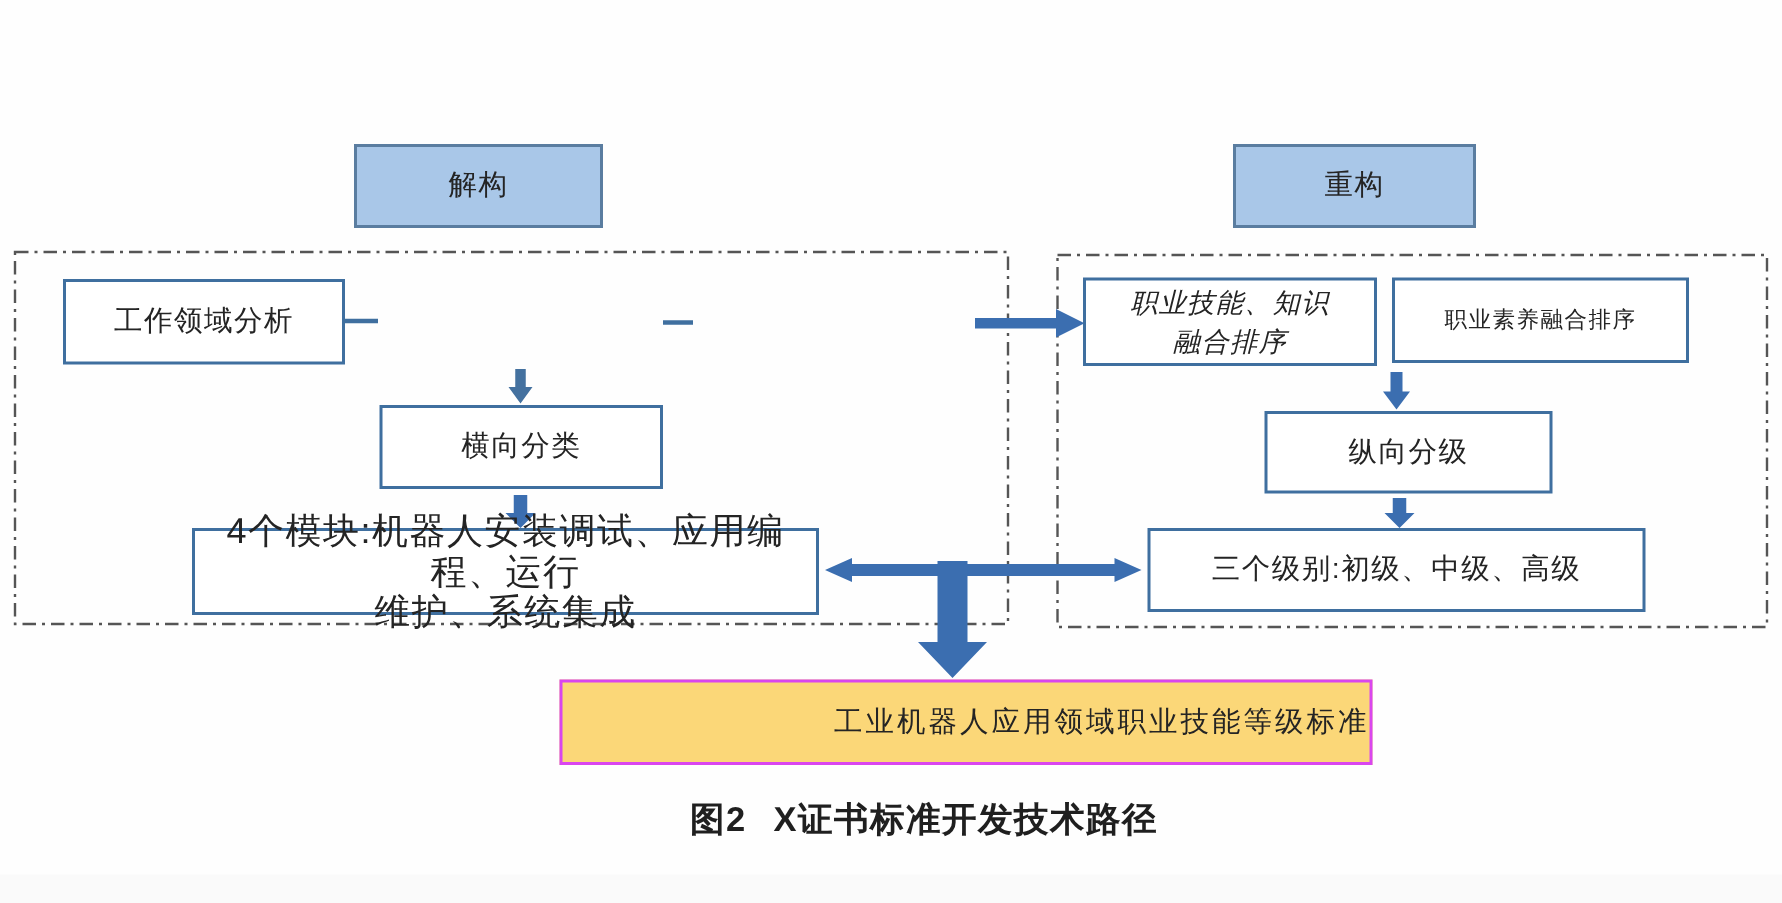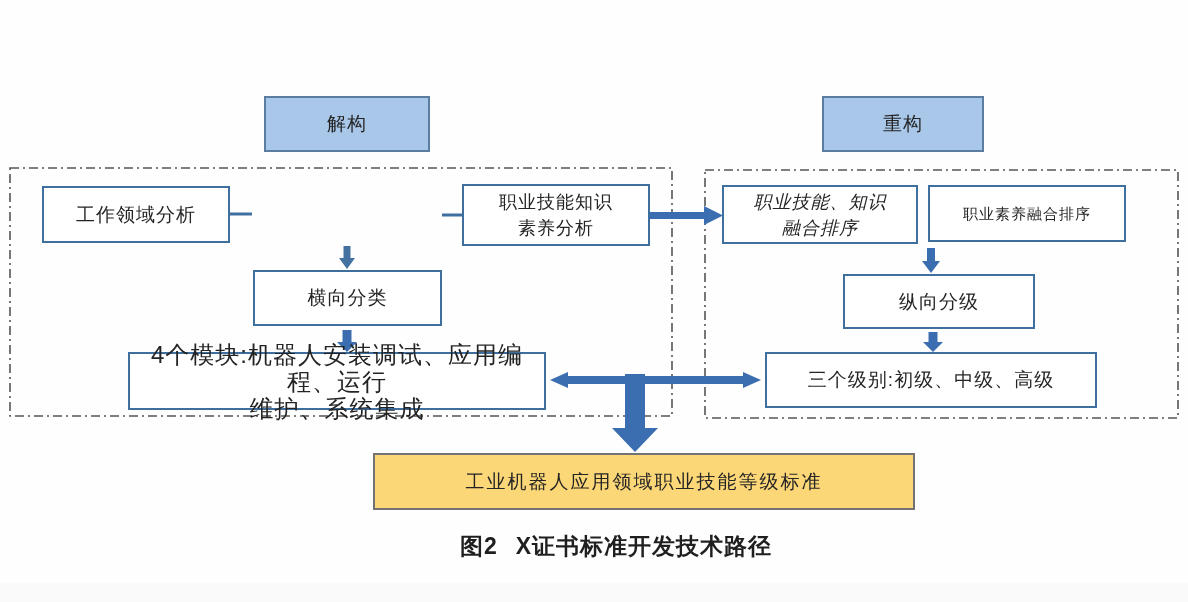--- a/index.html
+++ b/index.html
@@ -9,23 +9,23 @@
   }
   .svg-layer{position:absolute;left:0;top:0;width:1188px;height:602px;z-index:1;}
   .box{
     position:absolute;z-index:2;box-sizing:border-box;
     display:flex;align-items:center;justify-content:center;text-align:center;
     background:#ffffff;border:2px solid #3f6f9f;
     font-size:19px;line-height:26px;letter-spacing:1px;
   }
   .box .label{white-space:pre-line;}
   .header-box{background:#a9c7e8;border:2px solid #5a7da0;}
-  .highlight-box{background:#fbd778;border:2px solid #737373;}
+  .highlight-box{background:#fbd778;border:2px solid #d946ef;justify-content:flex-end;}
   
-  .hdr-left{left:264px;top:96px;width:166px;height:56px;}
+  .hdr-left{left:236px;top:96px;width:166px;height:56px;}
   .hdr-right{left:822px;top:96px;width:162px;height:56px;}
   .b-work{left:42px;top:186px;width:188px;height:57px;}
   .b-post{left:252px;top:187px;width:190px;height:57px;}
   .b-skill{left:462px;top:184px;width:188px;height:62px;font-size:18px;}
   .b-horiz{left:253px;top:270px;width:189px;height:56px;}
   .b-modules{left:128px;top:352px;width:418px;height:58px;font-size:24px;line-height:27px;}
   .b-fusion{left:722px;top:185px;width:196px;height:59px;font-size:18px;font-style:italic;}
   .b-quality{left:928px;top:185px;width:198px;height:57px;font-size:15px;}
   .b-vert{left:843px;top:274px;width:192px;height:55px;}
   .b-levels{left:765px;top:352px;width:332px;height:56px;}
@@ -66,24 +66,20 @@
   <div class="box header-box hdr-left">
     <span class="label">解构</span>
   </div>
   <div class="box header-box hdr-right">
     <span class="label">重构</span>
   </div>
 
   <div class="box b-work">
     <span class="label">工作领域分析</span>
   </div>
-  <div class="box b-skill">
-    <span class="label">职业技能知识
-素养分析</span>
-  </div>
   <div class="box b-horiz">
     <span class="label">横向分类</span>
   </div>
   <div class="box b-modules">
     <span class="label">4个模块:机器人安装调试、应用编程、运行
 维护、系统集成</span>
   </div>
 
   <div class="box b-fusion">
     <span class="label">职业技能、知识

